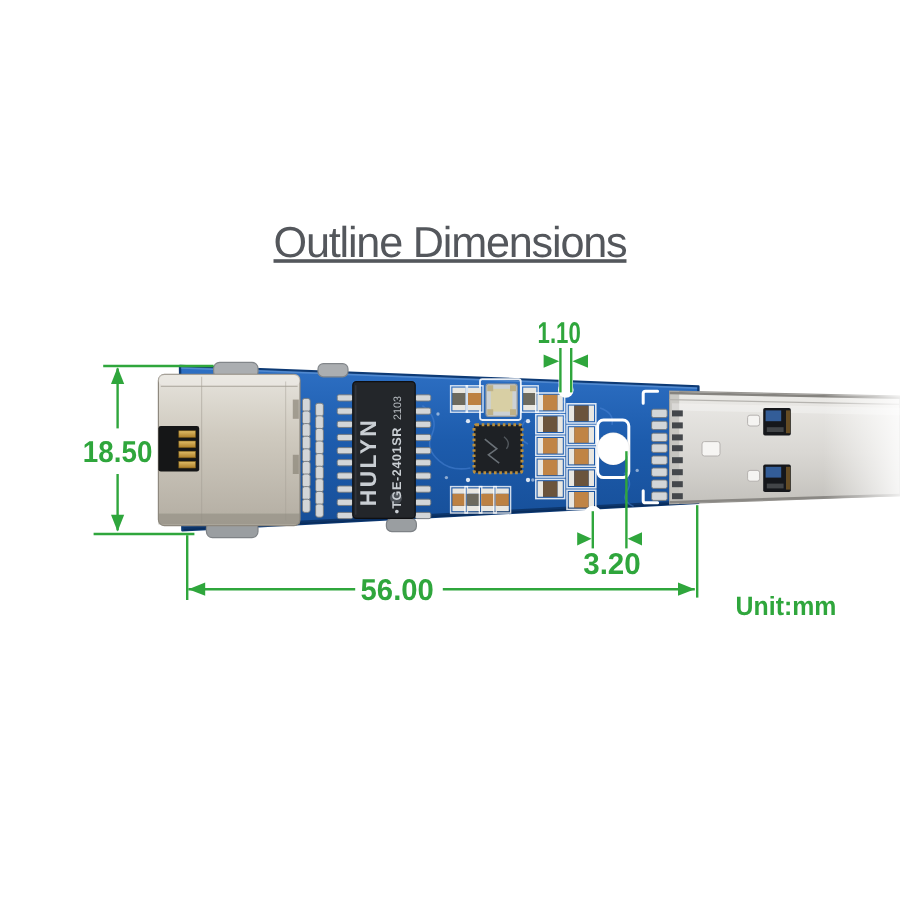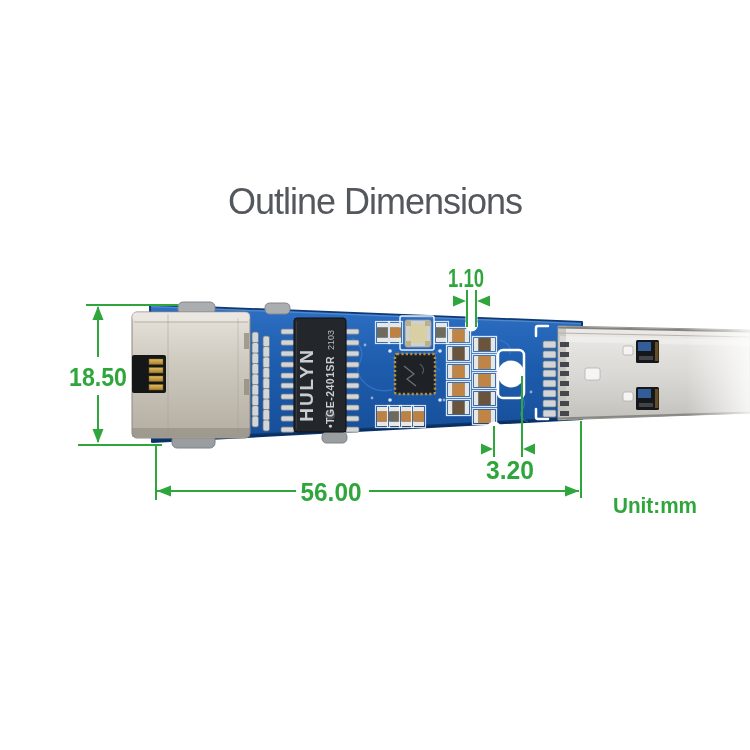--- a/index.html
+++ b/index.html
@@ -1,19 +1,19 @@
 <!DOCTYPE html>
 <html><head>
 <meta charset="utf-8">
 <style>
   html,body{margin:0;padding:0;background:#fff;}
   #stage{position:relative;width:750px;height:750px;background:#fff;overflow:hidden;
          font-family:"Liberation Sans",sans-serif;}
   #title{position:absolute;top:181px;left:0;width:750px;text-align:center;
-         font-size:36px;letter-spacing:-1px;color:#54575c;font-weight:400;}
+         font-size:36px;letter-spacing:-1px;color:#54575c;font-weight:400;text-decoration:underline;}
   svg{position:absolute;left:0;top:0;}
   .dim-line{stroke:#2fa63c;stroke-width:2;fill:none;}
   .dim-fill{fill:#2fa63c;stroke:none;}
   .dim-text{font:700 25px "Liberation Sans",sans-serif;fill:#2fa63c;}
   .unit-text{font:700 22px "Liberation Sans",sans-serif;fill:#2fa63c;}
   .pin-metal{fill:#d3d6d8;stroke:#74787c;stroke-width:.75;}
   .silk{stroke:#fff;fill:none;stroke-width:2.5;stroke-linecap:round;}
   .trace{stroke:#4c86d8;stroke-width:1.3;fill:none;opacity:.5;}
   .chip-big{font:700 19px "Liberation Sans",sans-serif;letter-spacing:2px;fill:#c9ced3;}
   .chip-small{font:400 9px "Liberation Sans",sans-serif;fill:#b8bdc2;}

